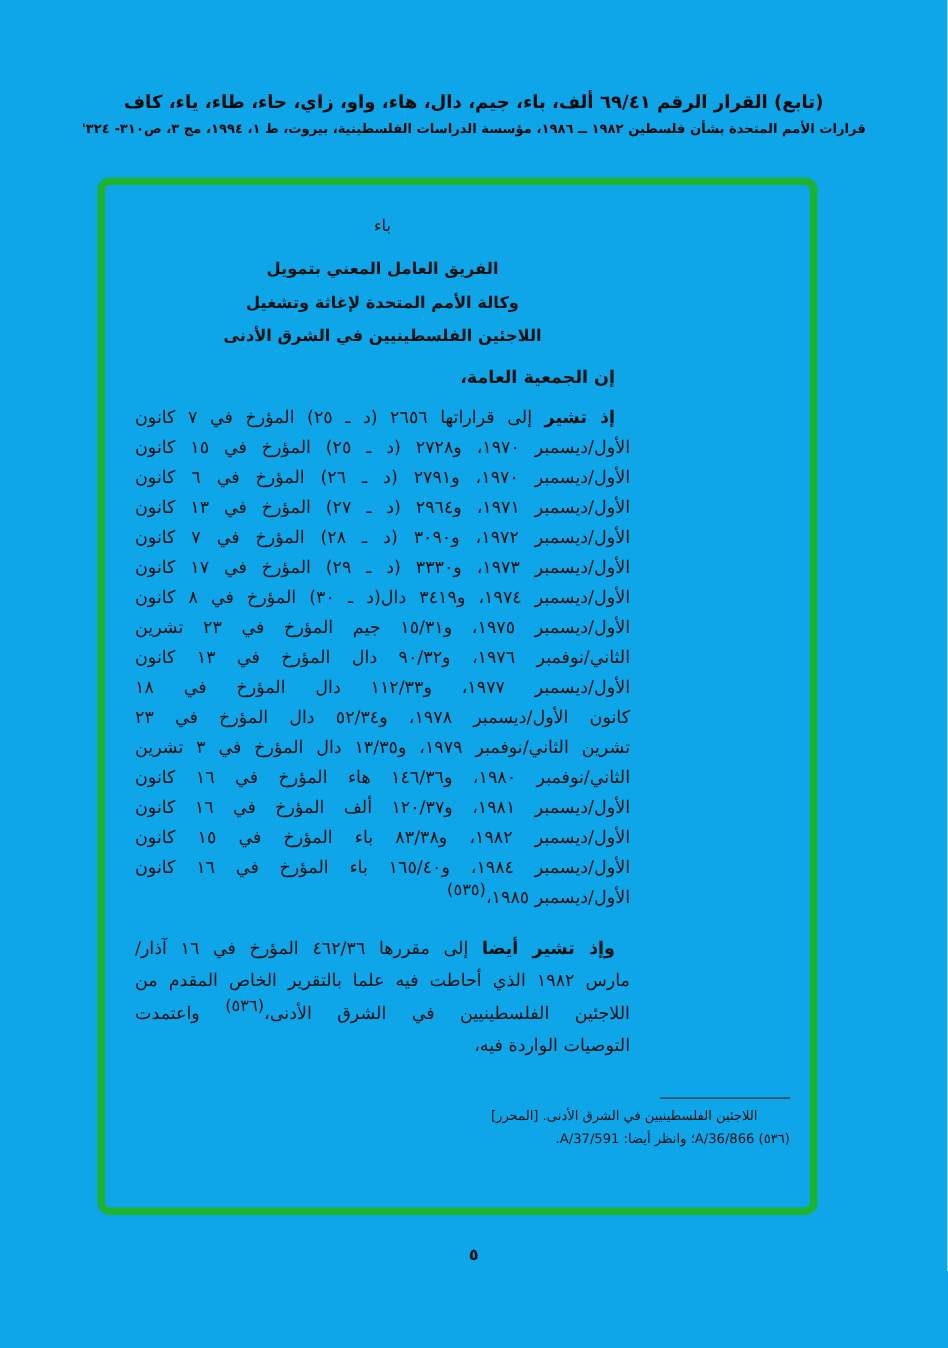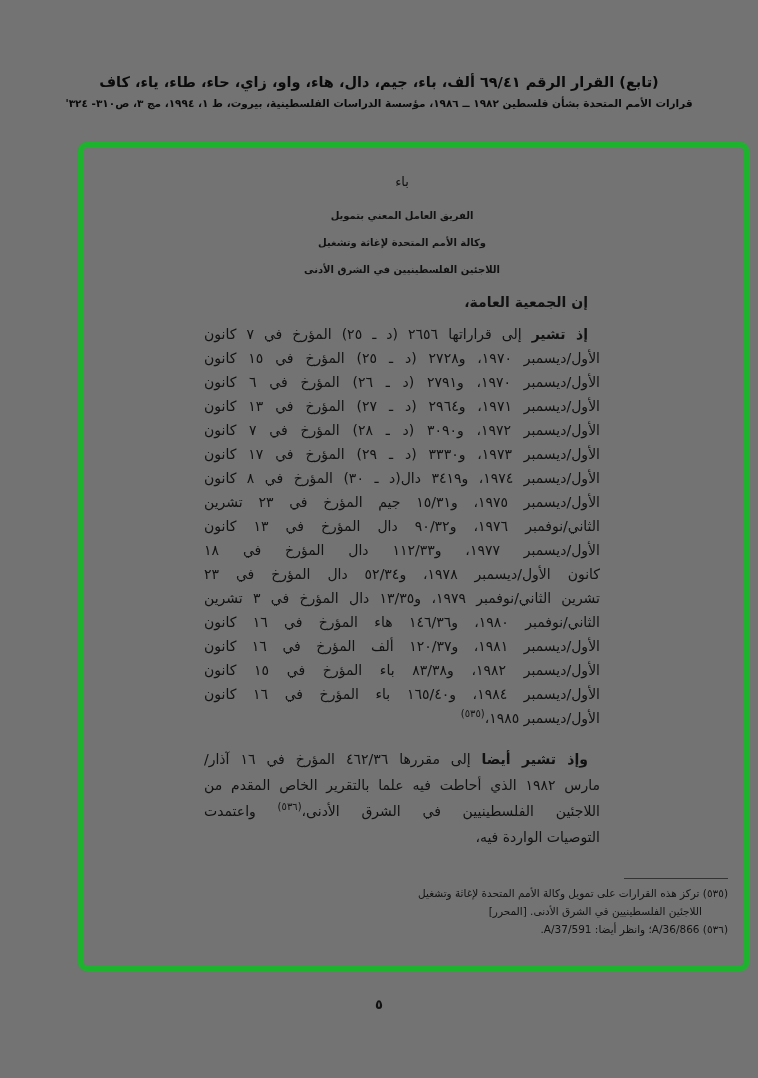--- a/index.html
+++ b/index.html
@@ -1,44 +1,44 @@
 <!DOCTYPE html>
 <html lang="ar" dir="rtl"><head>
 <meta charset="utf-8">
 <style>
   html,body{margin:0;padding:0;background:#ffffff;}
   .page{
-    position:relative;width:758px;height:1078px;background:#737373;overflow:hidden;
+    position:relative;width:758px;height:1078px;background:#0ea5e9;overflow:hidden;
     font-family:"DejaVu Sans",sans-serif;direction:rtl;color:#111;
   }
   
   .doc-header{position:absolute;top:74px;left:0;right:0;text-align:center;}
   .doc-header .h1{font-size:14.5px;font-weight:bold;color:#0a0a0a;}
   .doc-header .h2{font-size:10.5px;font-weight:bold;margin-top:7px;color:#0a0a0a;}
   
   .frame{
-    position:absolute;left:78px;top:142px;width:672px;height:830px;
+    position:absolute;left:78px;top:142px;width:576px;height:830px;
     border:6px solid #1db32e;border-radius:10px;box-sizing:border-box;
   }
   .frame-inner{position:absolute;inset:0;}
   
   .col{position:absolute;top:0;right:144px;width:396px;}
   .section-letter{position:absolute;top:26px;right:0;width:100%;text-align:center;font-size:13px;}
   .title{position:absolute;top:54px;right:0;width:100%;text-align:center;
-         font-size:10px;font-weight:bold;line-height:27px;}
+         font-size:13px;font-weight:bold;line-height:27px;}
   .opening{position:absolute;top:146px;right:0;width:100%;font-size:14px;font-weight:bold;padding-right:12px;box-sizing:border-box;}
   .para{position:absolute;right:0;width:100%;font-size:14px;}
   .para-res{top:174px;}
   .para-dec{top:598px;}
   .line{line-height:24px;height:24px;text-align:justify;text-align-last:justify;white-space:nowrap;}
   .para-dec .line{line-height:26px;height:26px;}
   .line.lead{text-indent:12px;}
   .line.last{text-align-last:right;}
   .b{font-weight:bold;}
-  sup.ref{font-size:10px;vertical-align:super;line-height:0;margin-top:12px;}
+  sup.ref{font-size:13px;vertical-align:super;line-height:0;margin-top:12px;}
   
   .fn-sep{position:absolute;top:730px;right:16px;width:104px;border-top:1px solid #333;}
   .footnotes{position:absolute;top:736px;right:16px;width:360px;font-size:10.5px;line-height:18px;text-align:right;}
   .fn-line{white-space:nowrap;}
   .fn-line.indent{padding-right:26px;}
   
   .page-number{position:absolute;top:997px;left:0;right:0;text-align:center;
                font-size:13px;font-weight:bold;}
 </style>
 </head>
@@ -89,21 +89,20 @@
           <div class="line lead"><span class="b">وإذ تشير أيضا</span><span> إلى مقررها ٤٦٢/٣٦ المؤرخ في ١٦ آذار/</span></div>
           <div class="line">مارس ١٩٨٢ الذي أحاطت فيه علما بالتقرير الخاص المقدم من</div>
           <div class="line"><span>اللاجئين الفلسطينيين في الشرق الأدنى،</span><sup class="ref">(٥٣٦)</sup><span> واعتمدت</span></div>
           <div class="line last">التوصيات الواردة فيه،</div>
         </div>
       </div>
 
       <div class="fn-sep"></div>
 
       <div class="footnotes">
-        <div class="fn-line">(٥٣٥) تركز هذه القرارات على تمويل وكالة الأمم المتحدة لإغاثة وتشغيل</div>
         <div class="fn-line indent">اللاجئين الفلسطينيين في الشرق الأدنى. [المحرر]</div>
         <div class="fn-line">(٥٣٦) A/36/866؛ وانظر أيضا: A/37/591.</div>
       </div>
 
     </div>
   </div>
 
   <div class="page-number">٥</div>
 
 </div>

